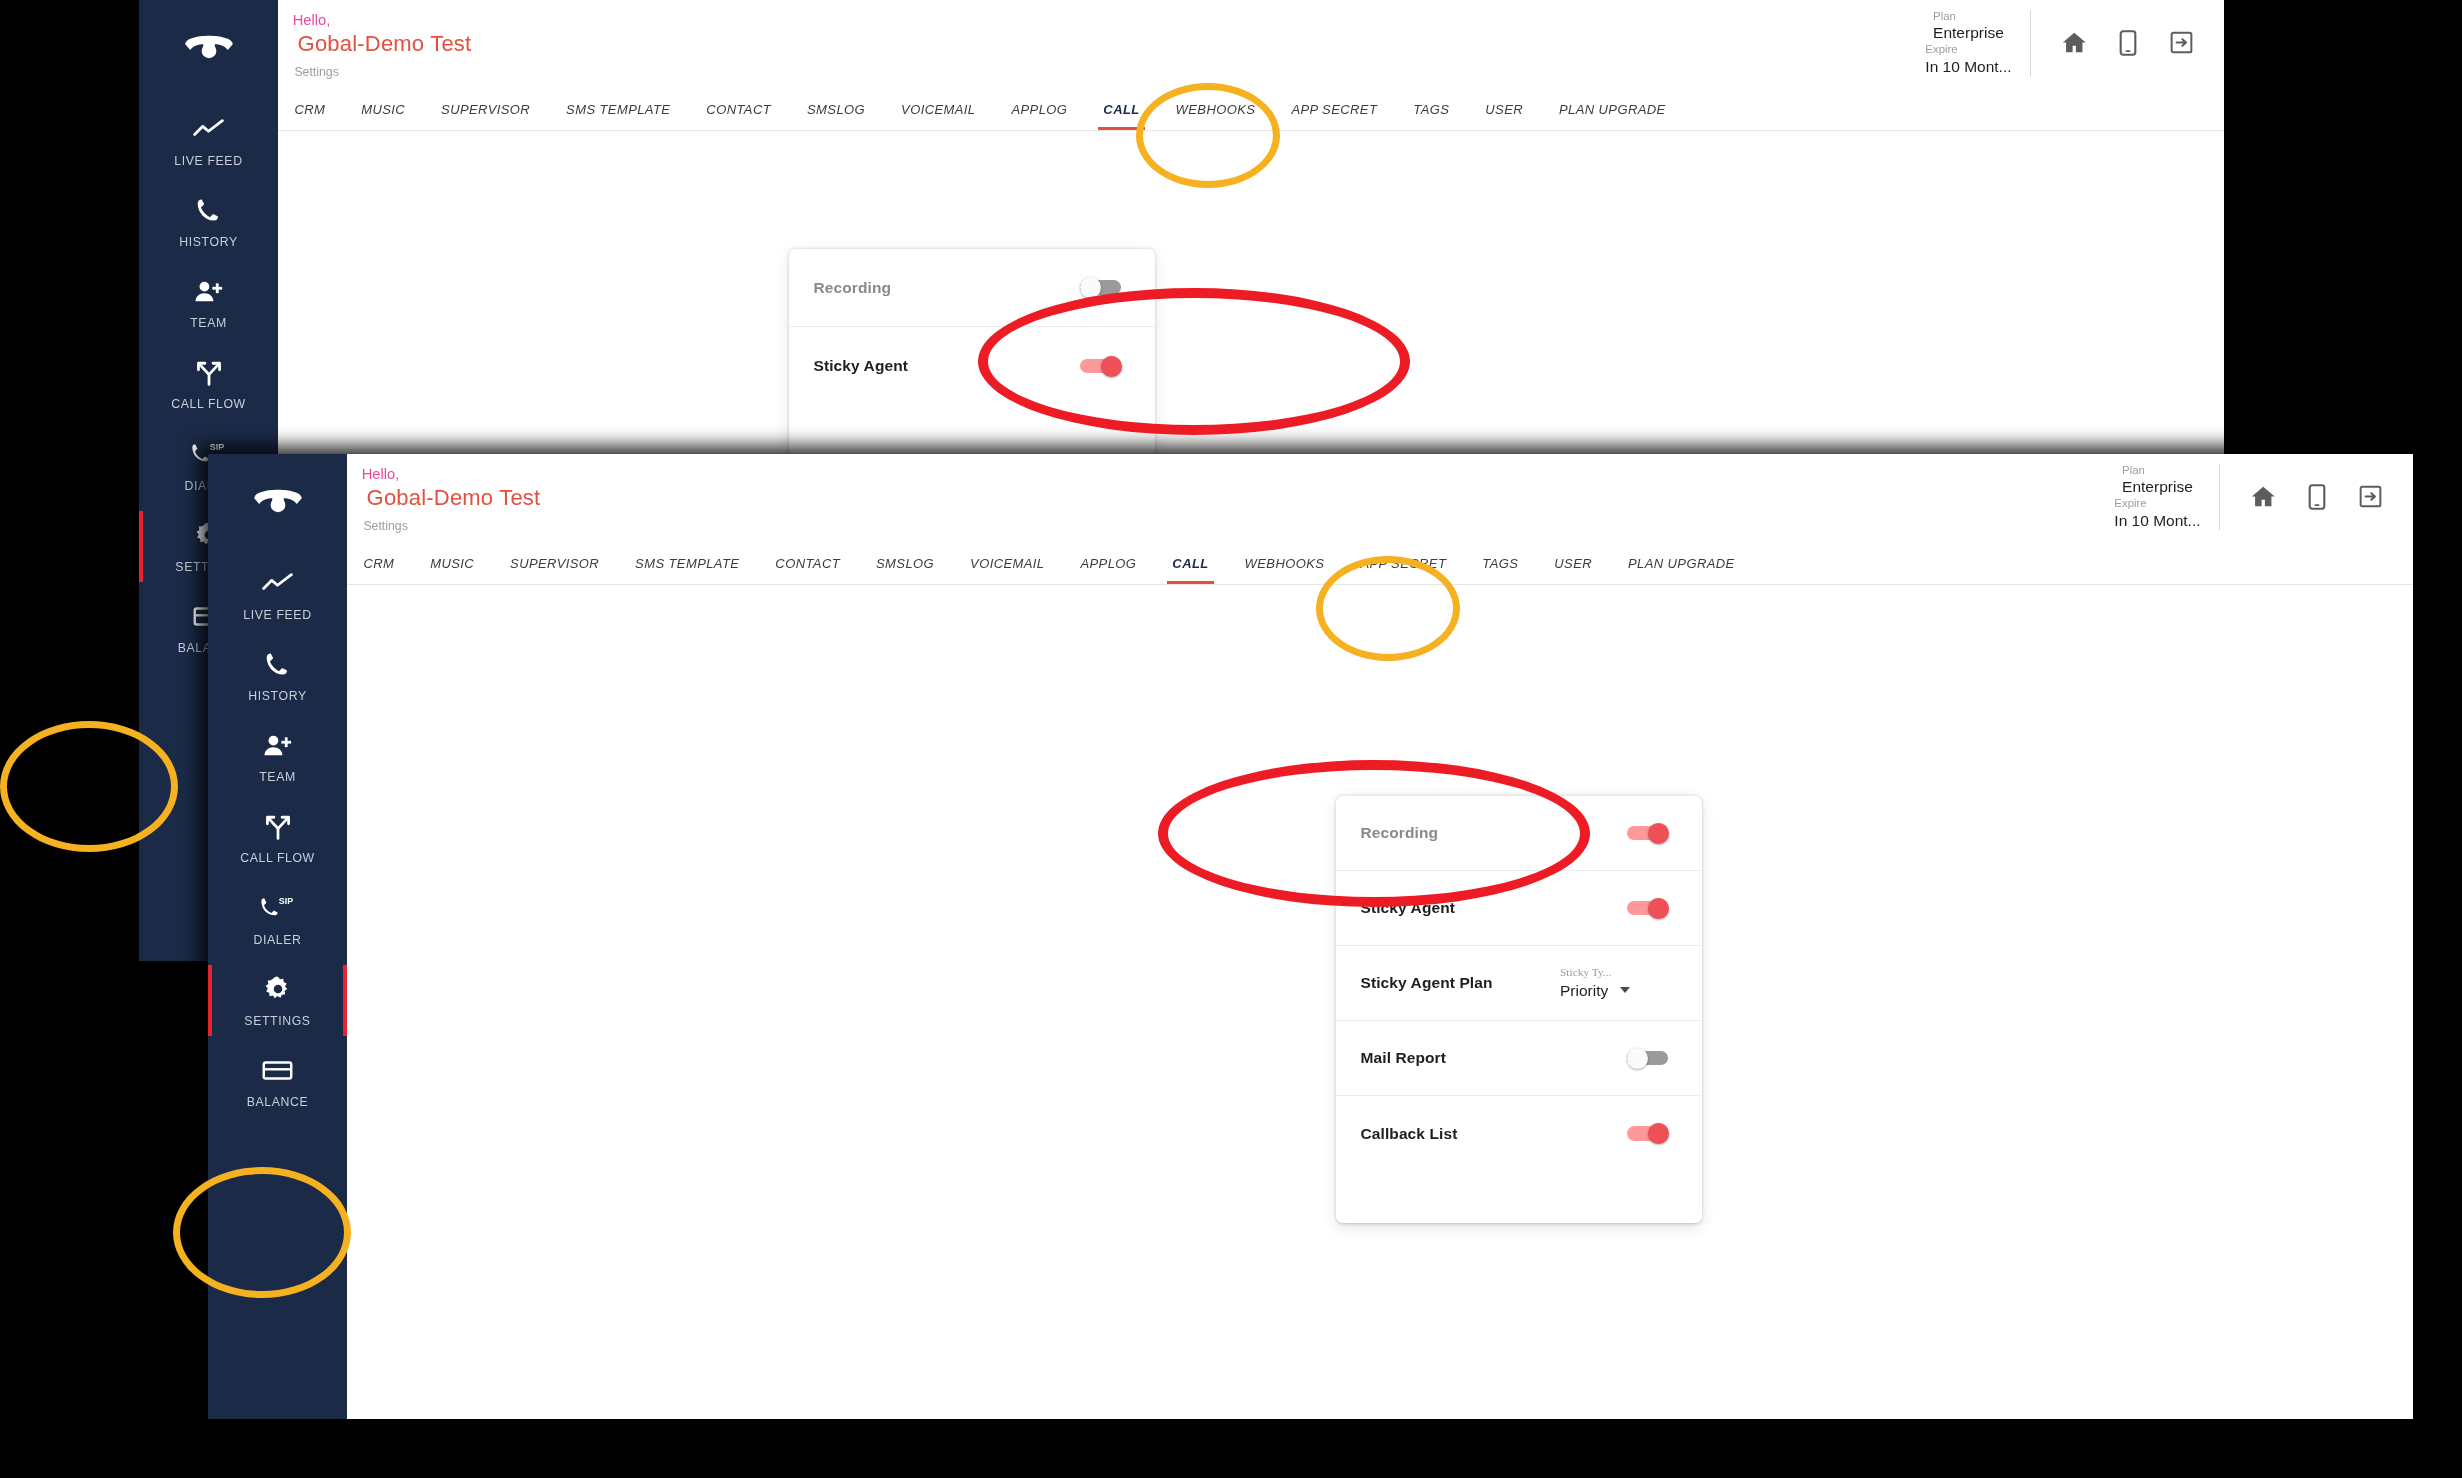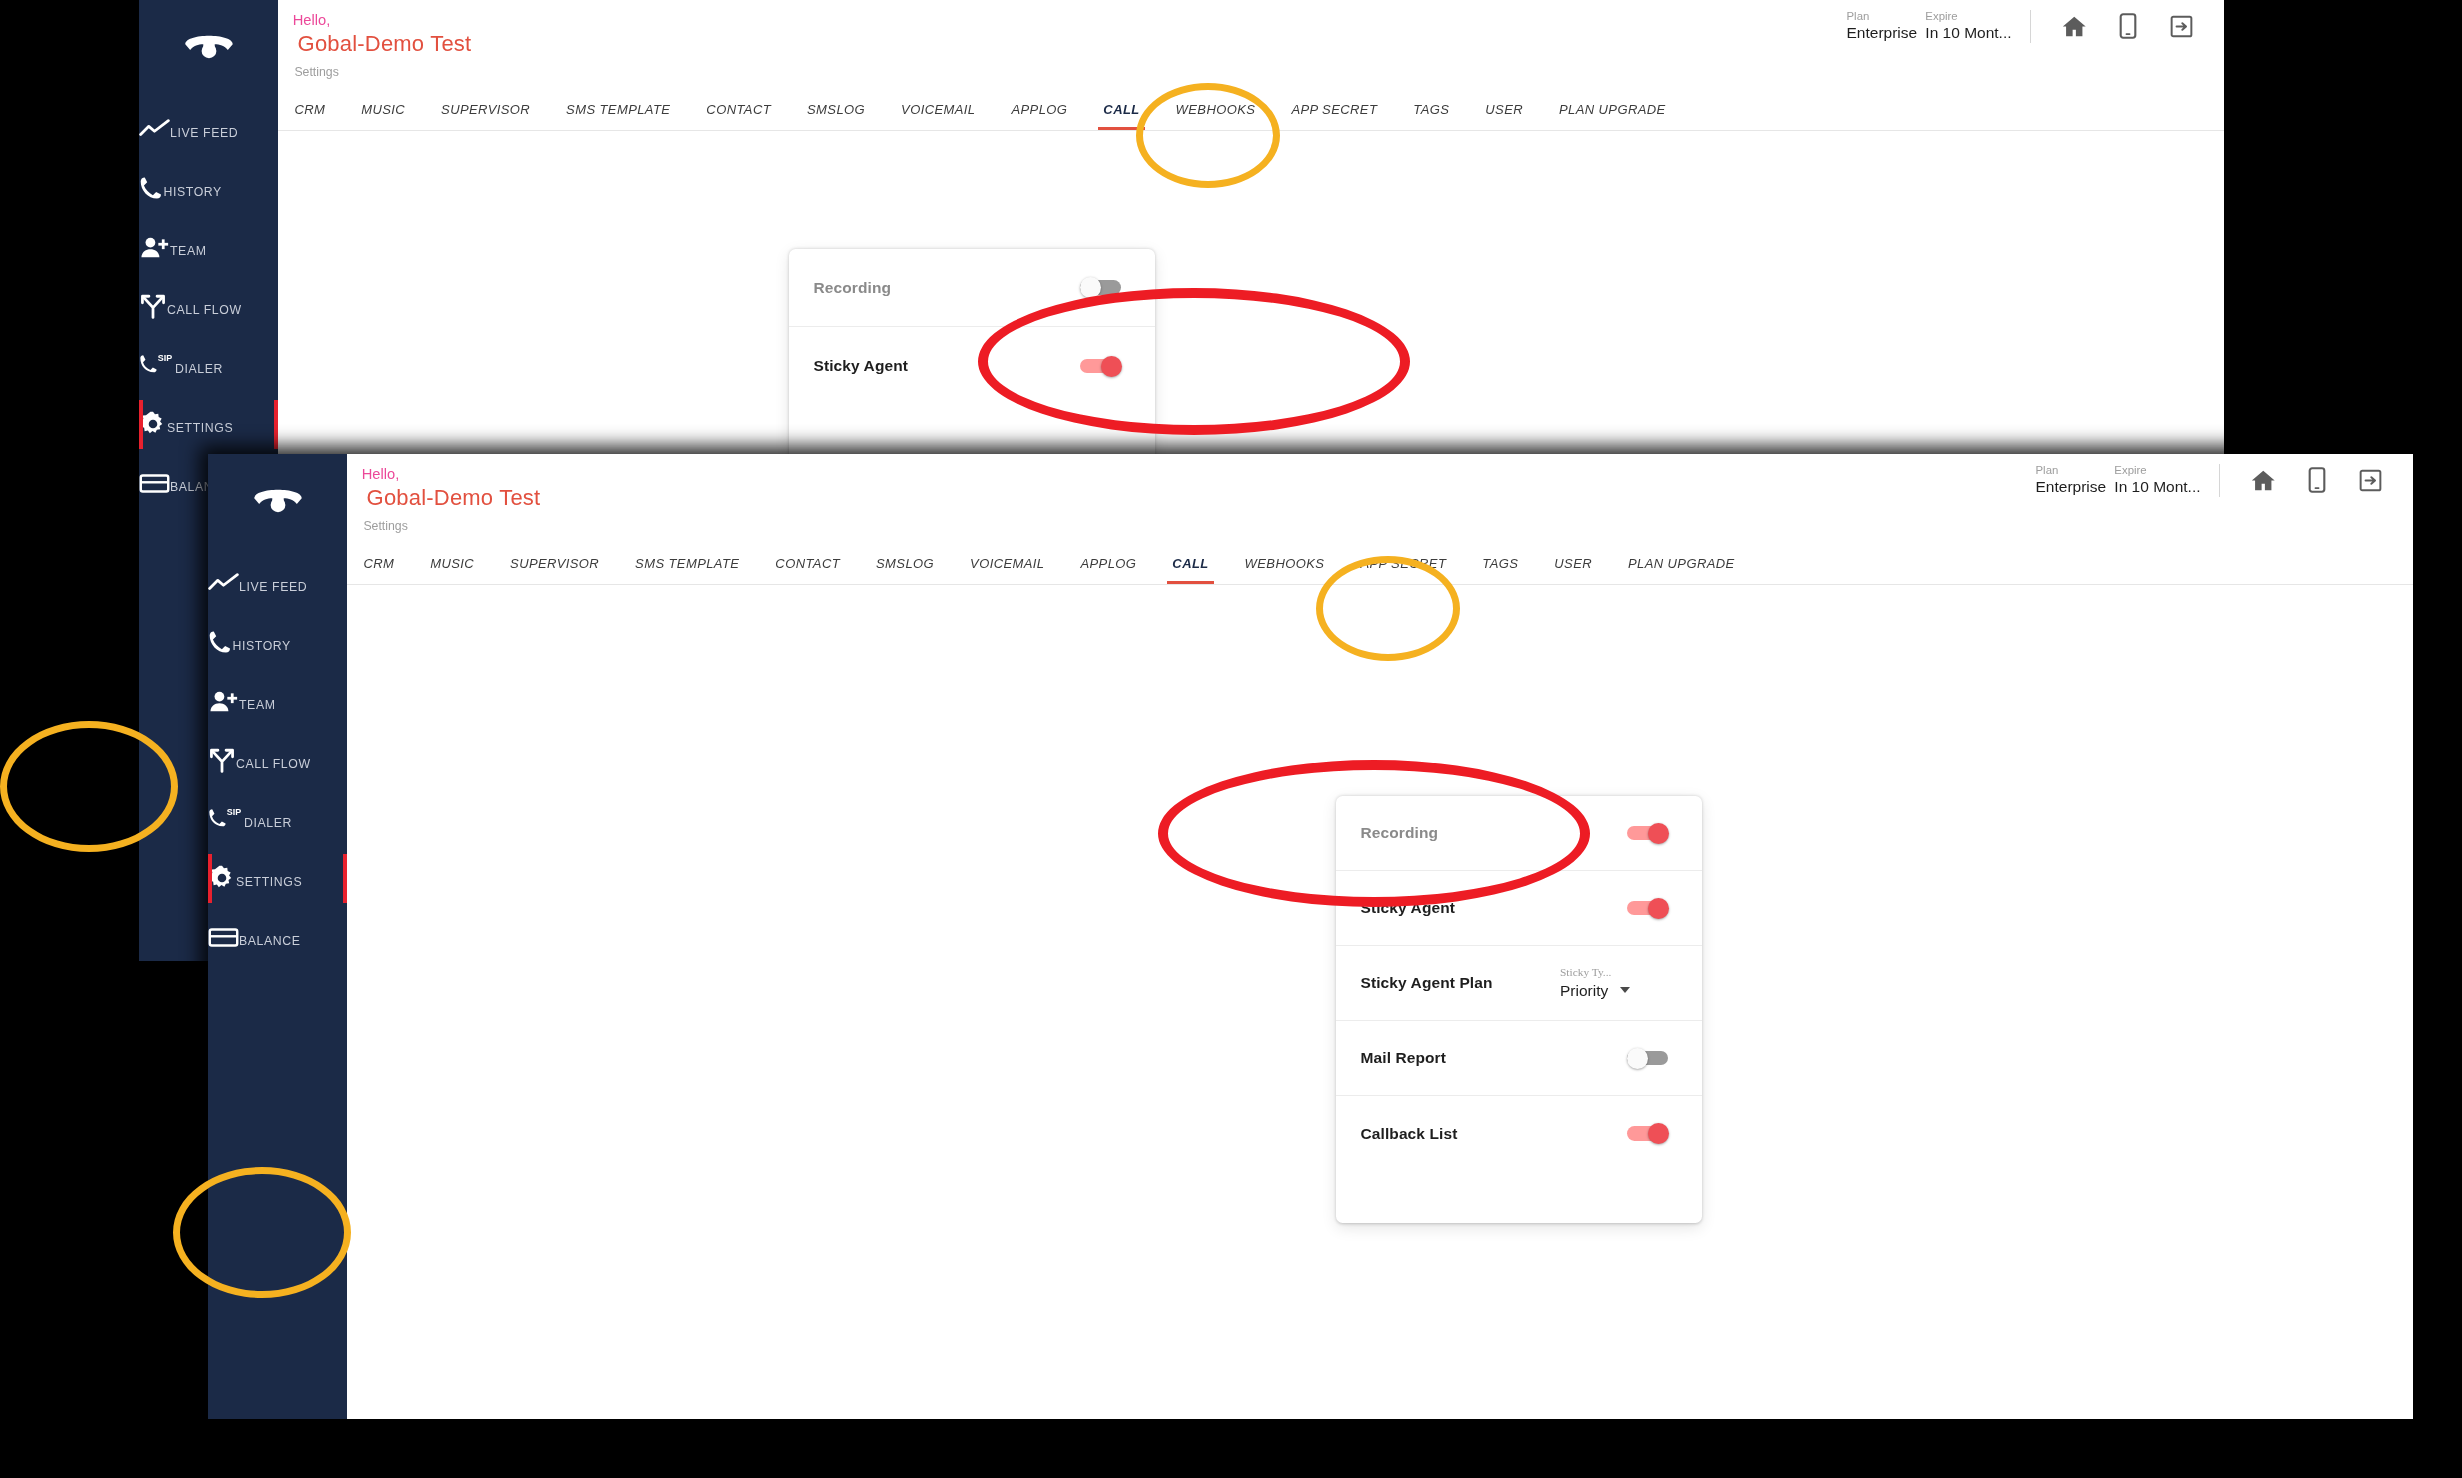--- a/index.html
+++ b/index.html
@@ -30,22 +30,22 @@
     align-items: center;
     padding-top: 13px;
   }
   .sb-back  { width: 139px; }
   .sb-front { width: 139px; }
 
   .sb-logo { margin-bottom: 31px; margin-top: 14.7px; }
 
   .sb-item {
     width: 100%;
-    display: flex; flex-direction: row; align-items: center;
-    justify-content: flex-start;
+    display: flex; flex-direction: column; align-items: center;
+    justify-content: flex-end;
     padding: 14.7px 0 11.4px 0;
     position: relative;
   }
   .sb-item .sb-ic { height: 33px; display:flex; align-items:center; justify-content:center; }
   .sb-item .sb-lb {
     margin-top: 8.2px;
     color: #c9ced9;
     font-size: 12.3px;
     letter-spacing: 0.6px;
     font-weight: 400;
@@ -69,21 +69,21 @@
     height: 60px;
     position: relative;
   }
   .greet-hello { font-size: 14.7px; color: #ec4899; line-height: 1.25; }
   .greet-name  { font-size: 22px; color: #e2503f; line-height: 1.25; padding-left: 4.9px; letter-spacing: 0.2px;}
 
   .topright {
     position: absolute; right: 11.4px; top: 9.8px;
     display: flex; align-items: center; gap: 0;
   }
-  .plan-block { display:flex; align-items: center; gap: 0; padding-right: 9.8px; border-right: 0.8px solid #d6d6d6; }
+  .plan-block { display:flex; align-items: center; gap: 0; padding-right: 9.8px; border-right: 0.8px solid #d6d6d6; flex-direction: column; }
   .plan-col { display: flex; flex-direction: column; padding-right: 8.2px;}
   .plan-cap { font-size: 11.4px; color: #9d9d9d; line-height: 1.2; }
   .plan-val { font-size: 15.5px; color: #1e1e1e; line-height: 1.25; white-space: nowrap; }
   .tr-icons { display: flex; align-items: center; gap: 33px; padding: 0 19.6px 0 31px; }
   .tr-icons svg { display: block; }
 
   .settings-crumb { font-size: 12.3px; color: #9d9d9d; padding: 4.9px 0 0 16.4px; }
 
   .tabs {
     display: flex; align-items: flex-end;

